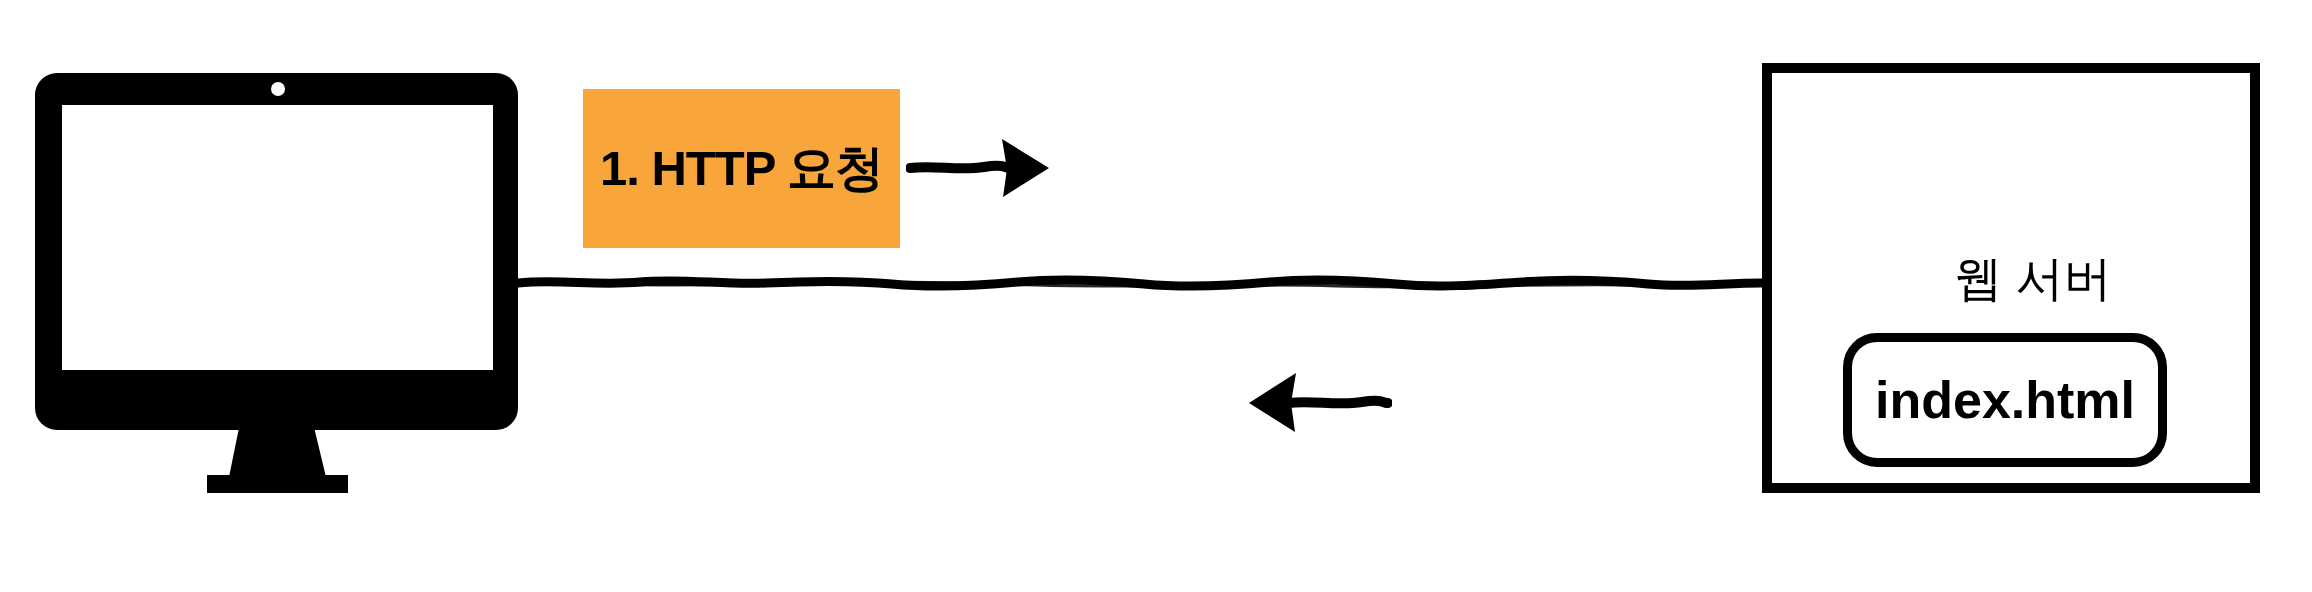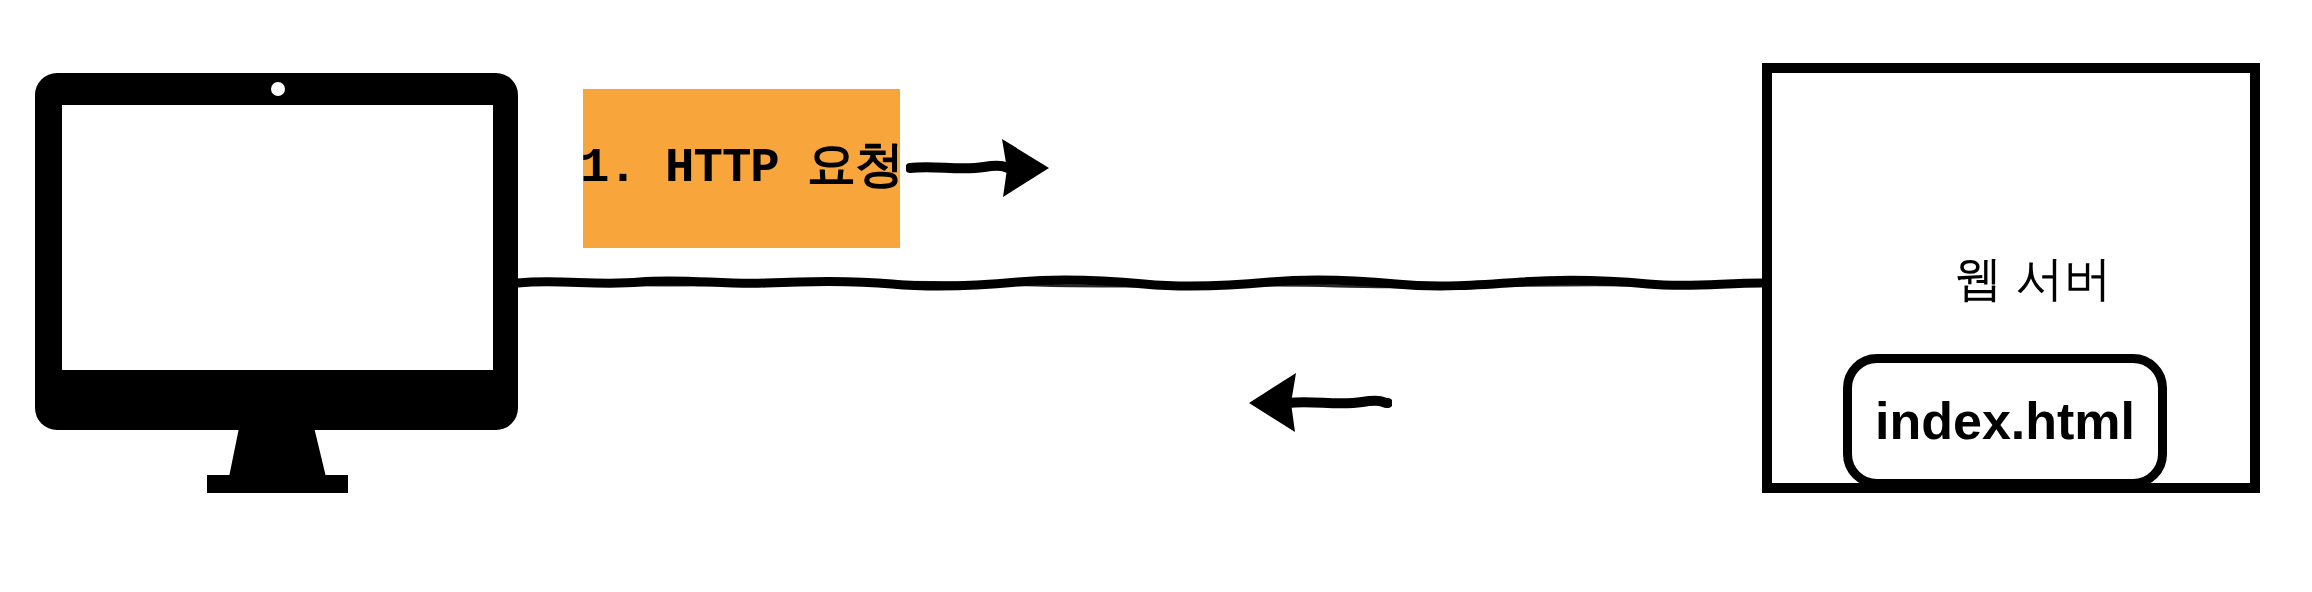--- a/index.html
+++ b/index.html
@@ -29,21 +29,21 @@
     background: var(--accent, #F8A63C);
     display: flex;
     align-items: center;
     justify-content: center;
     font-size: 49px;
     font-weight: bold;
     line-height: 1;
     letter-spacing: -1px;
     white-space: nowrap;
   }
-  .request-box  { left: 583px;  top: 89px;  width: 317px; height: 159px; font-family: Liberation Mono, monospace; }
+  .request-box  { left: 583px;  top: 89px;  width: 317px; height: 159px; }
   .response-box { left: 1420px; top: 323px; width: 317px; height: 158px; }
 
   
   .req-arrow-svg  { left: 906px;  top: 133px; width: 146px; height: 70px; }
   .res-arrow-svg  { left: 1246px; top: 367px; width: 146px; height: 70px; }
 
   
   .server-box {
     left: 1762px; top: 63px;
     width: 498px; height: 430px;
@@ -70,21 +70,20 @@
     border-radius: 34px;
     box-sizing: border-box;
     background: #ffffff;
     display: flex;
     align-items: center;
     justify-content: center;
     font-size: 52px;
     font-weight: bold;
     line-height: 1;
     white-space: nowrap;
-    margin-top: 21px;
   }
 </style>
 </head>
 <body>
 
 <div class="canvas">
 
   <svg class="abs monitor-svg" viewBox="0 0 483 420" xmlns="http://www.w3.org/2000/svg">
     <rect x="0" y="0" width="483" height="357" rx="22" fill="#000000"></rect>
     <circle cx="243" cy="16" r="7" fill="#ffffff"></circle>

